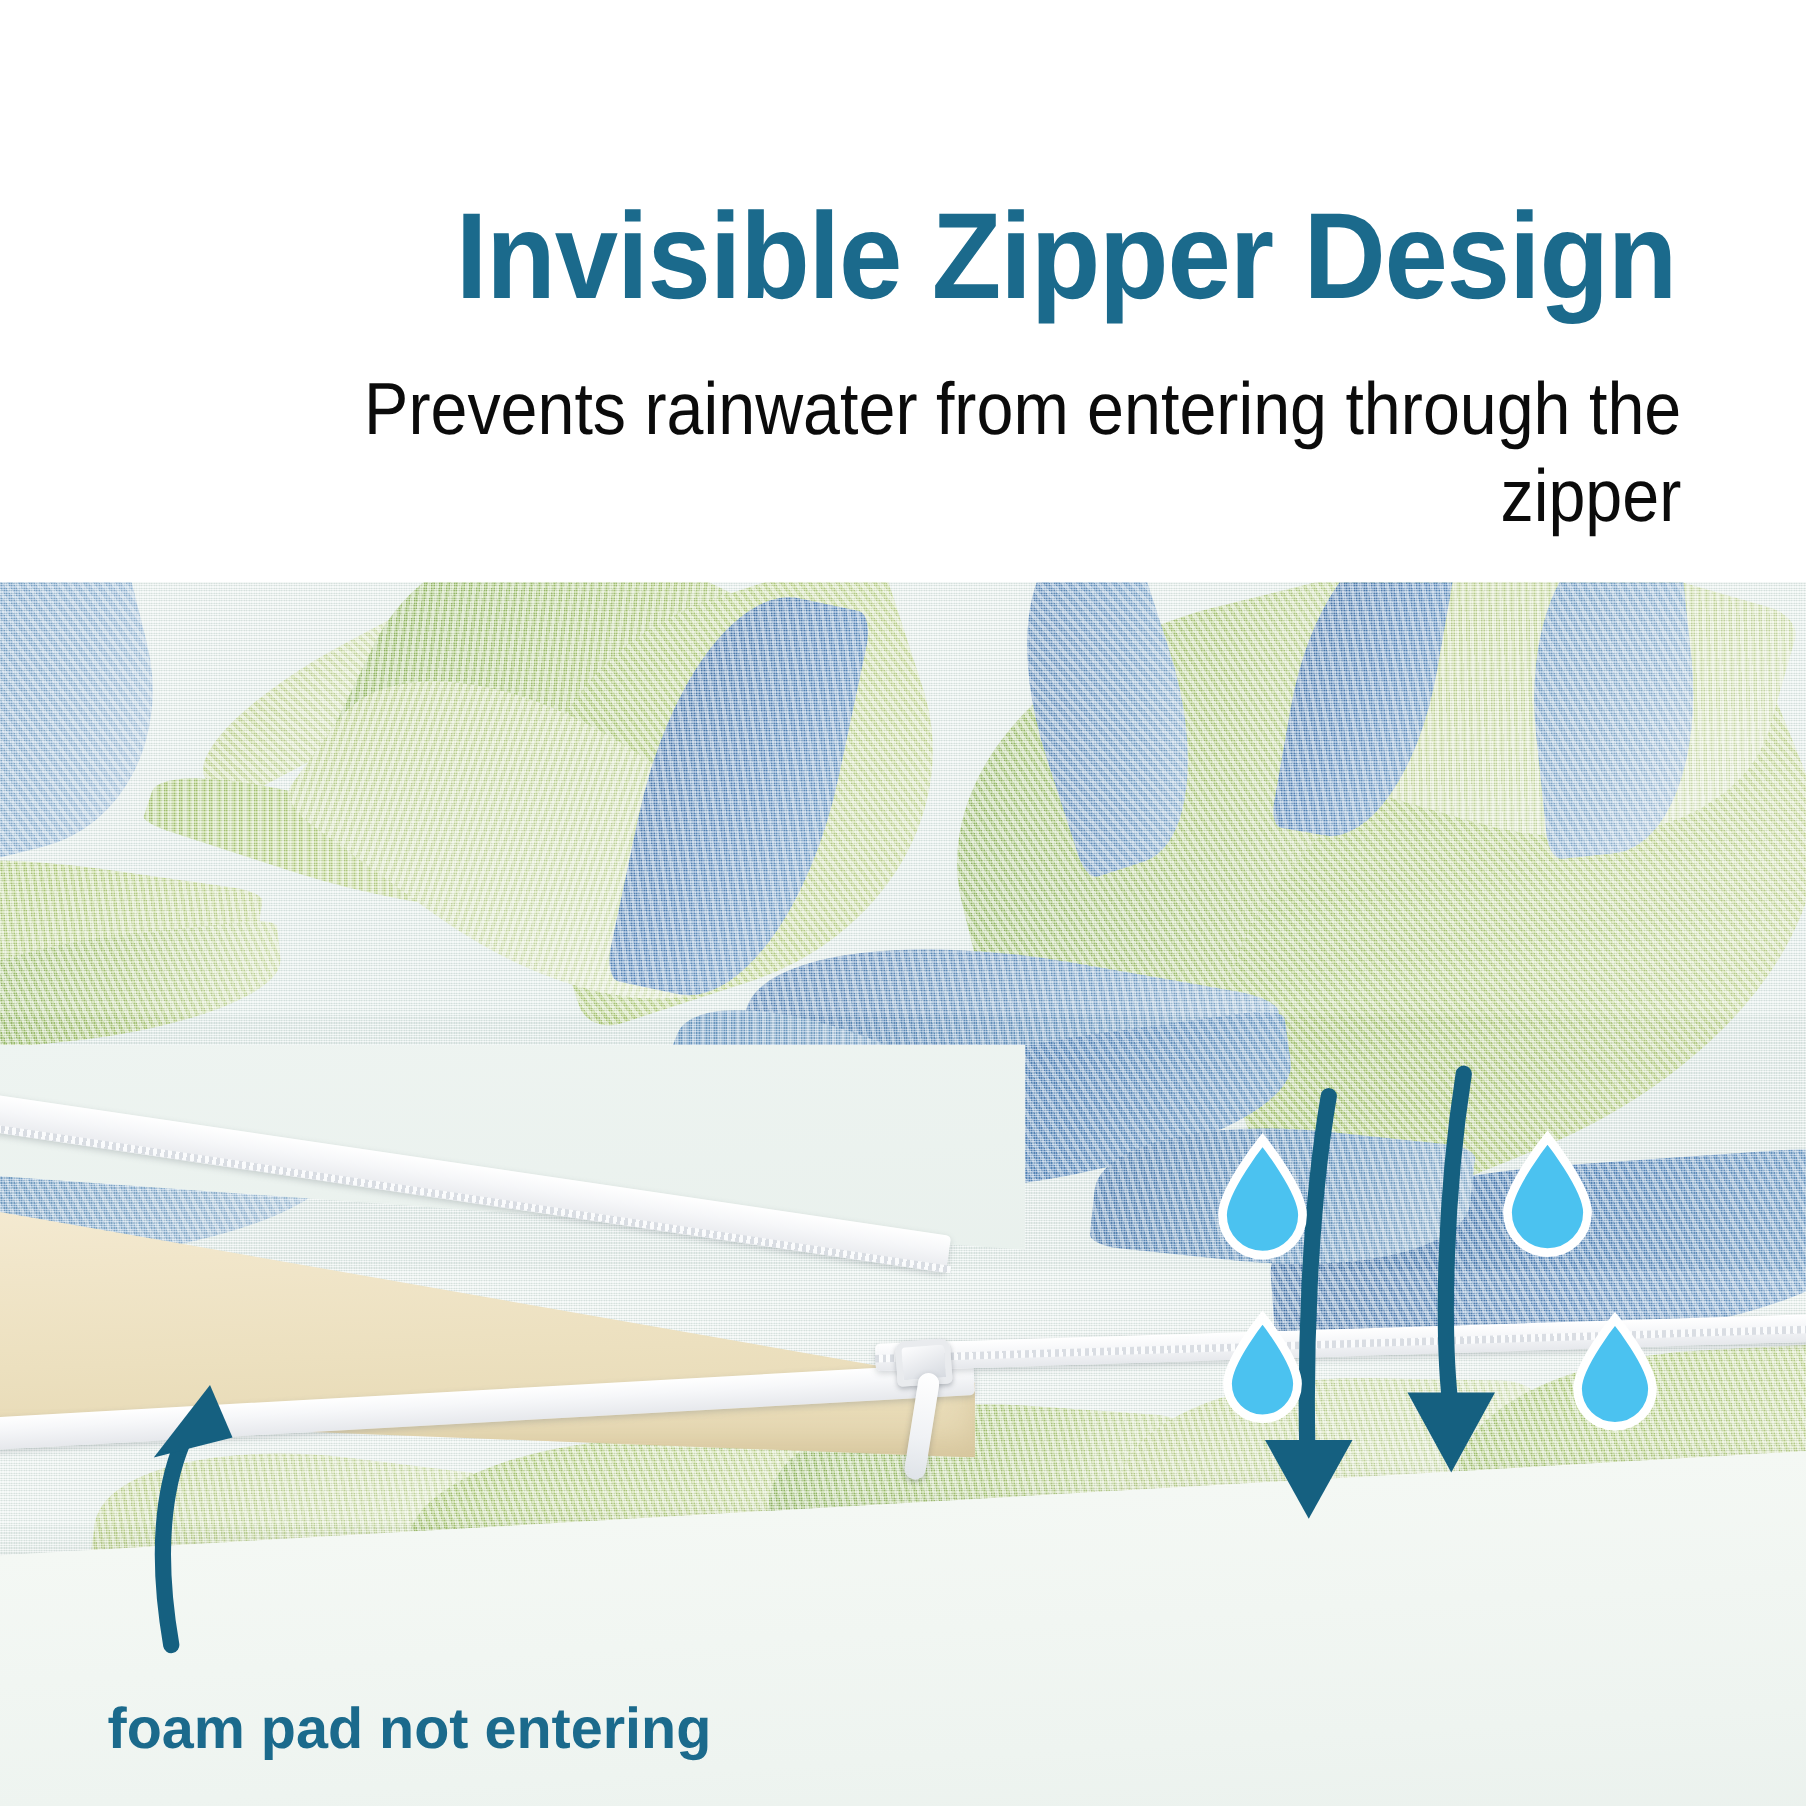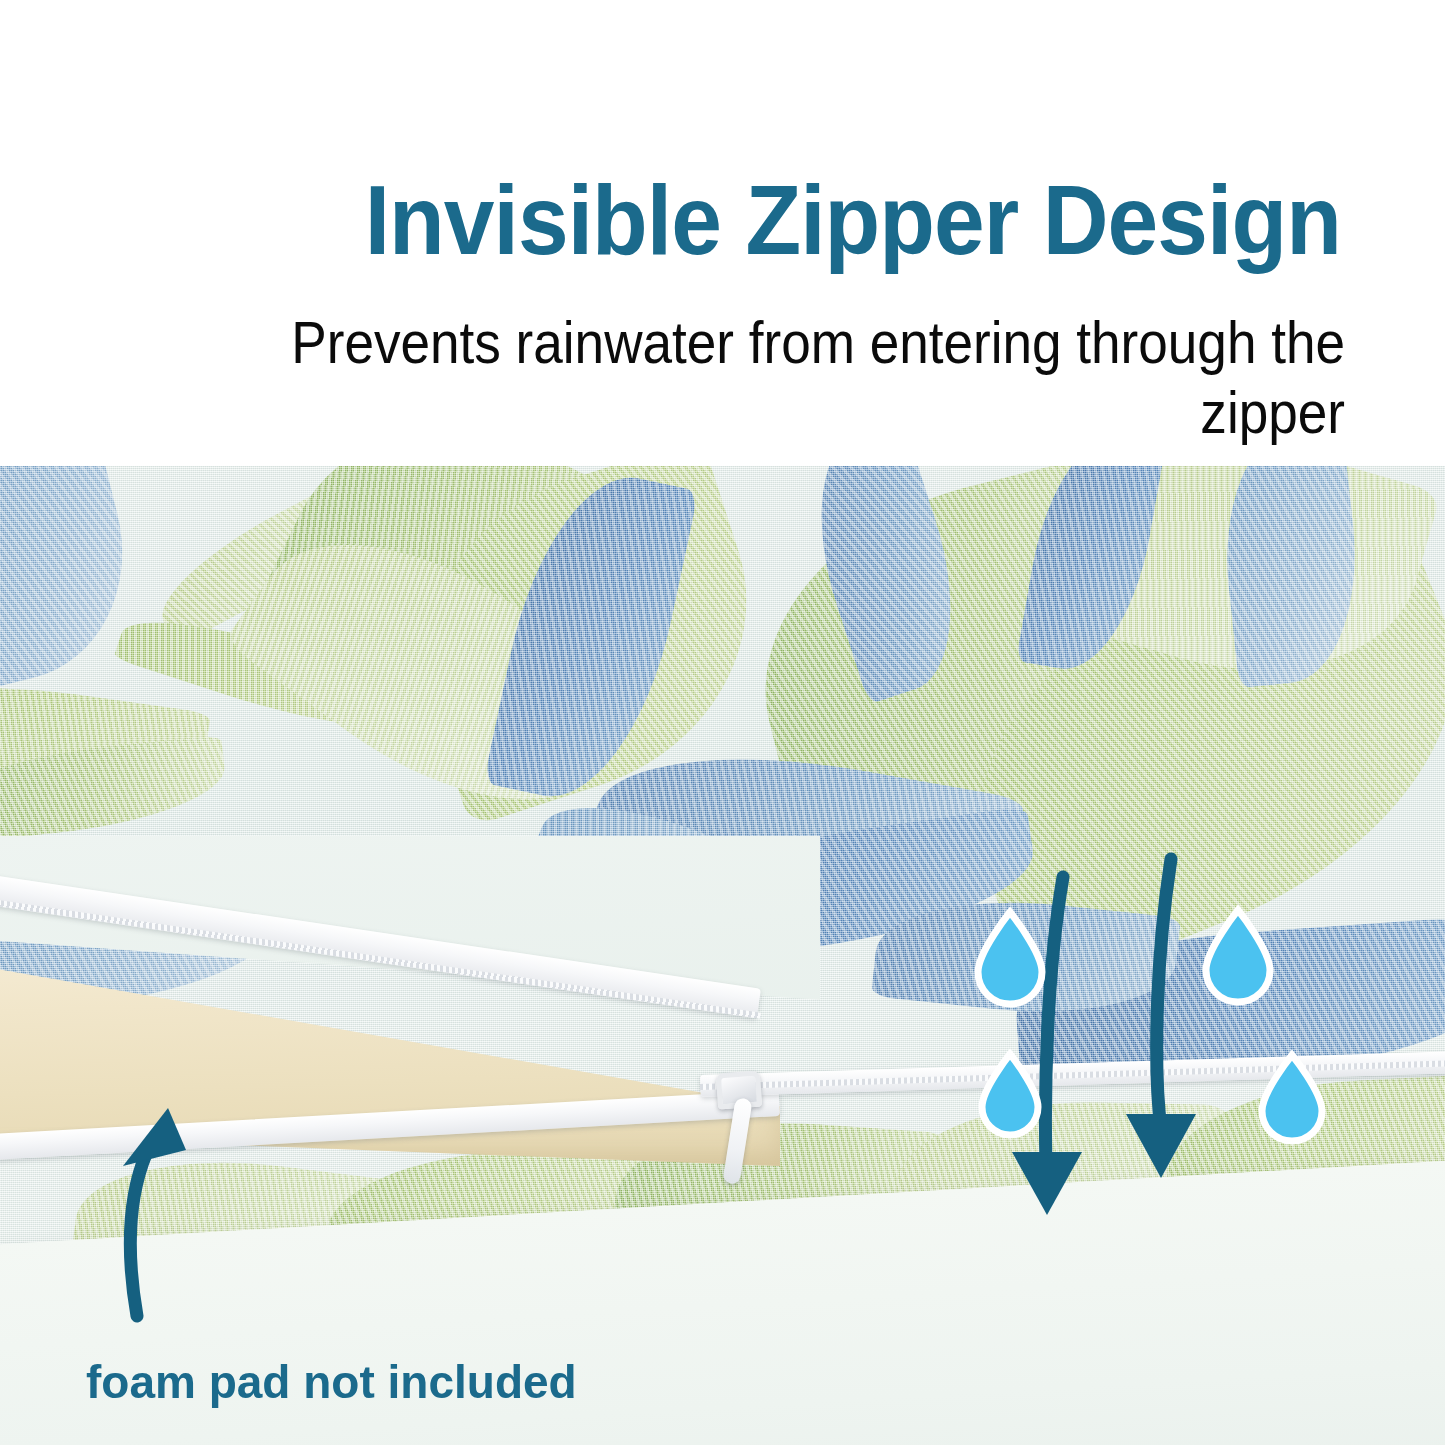--- a/index.html
+++ b/index.html
@@ -5,21 +5,21 @@
   html,body{margin:0;padding:0;}
   body{
     width:1445px;height:1445px;
     font-family:"Liberation Sans", sans-serif;
     background:#ffffff;
     overflow:hidden;
   }
   #stage{position:relative;width:1445px;height:1445px;overflow:hidden;background:#fff;}
 
   
-  #header{position:absolute;left:0;top:0;width:1290px;height:466px;background:#ffffff;margin-top:16px;}
+  #header{position:absolute;left:0;top:0;width:1290px;height:466px;background:#ffffff;}
   #title{
     position:absolute;left:0;top:152px;width:1341px;
     text-align:right;
     font-family:"Liberation Sans Narrow","Liberation Sans",sans-serif;
     font-weight:bold;
     font-size:98px;
     line-height:104px;
     letter-spacing:-1px;
     color:#1b6a8c;
     transform:scaleX(0.93);
@@ -311,15 +311,15 @@
         <path d="M1292,589 C1292,589 1262,626 1262,645 a30,30 0 0 0 60,0 C1322,626 1292,589 1292,589 Z" fill="#4bc2f0" stroke="#ffffff" stroke-width="7"></path>
       </g>
 
       <g>
         <path d="M137,850 C126,786 128,732 146,688" stroke="#156080" stroke-width="13" fill="none" stroke-linecap="round"></path>
         <path d="M123,700 L186,684 L168,642 Z" fill="#156080"></path>
       </g>
     </svg>
   </div>
 
-  <div id="caption">foam pad not included</div>
+  <div id="caption">foam pad not entering</div>
 
 </div>
 
 </body></html>

